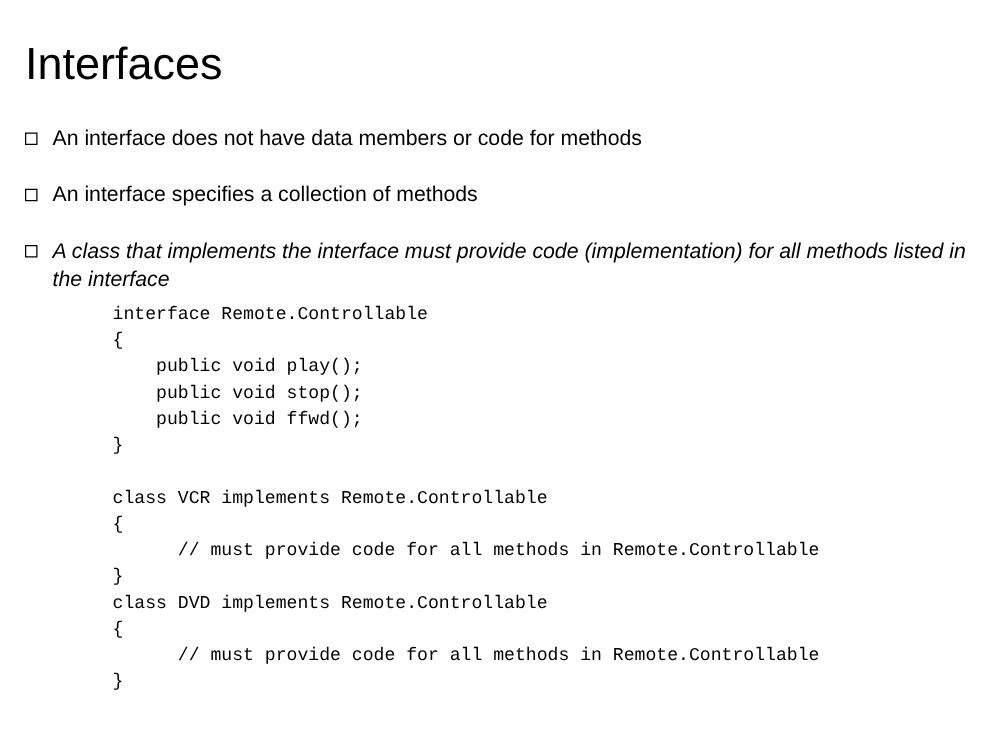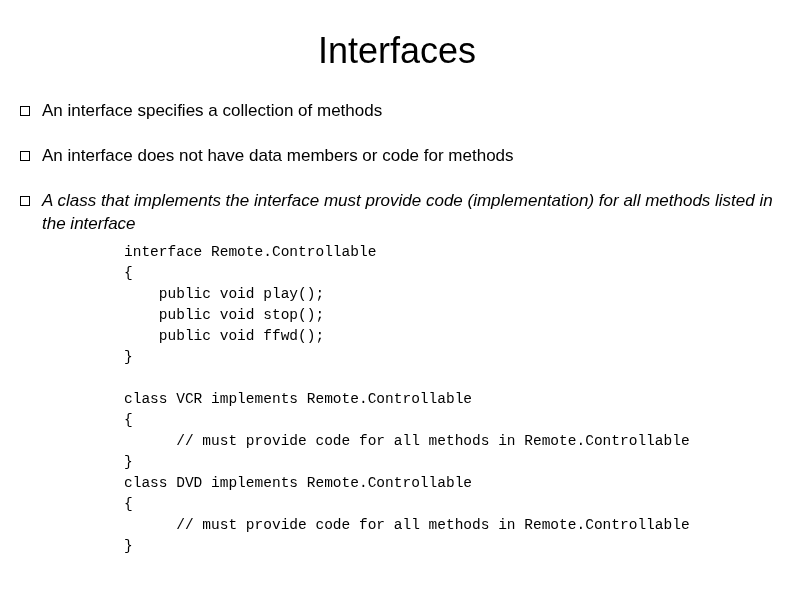--- a/index.html
+++ b/index.html
@@ -11,21 +11,20 @@
     color: #000;
     position: relative;
     overflow: hidden;
   }
   .slide {
     padding: 30px 20px 0 20px;
   }
   .title {
     font-size: 36px;
     font-weight: normal;
-    text-align: center;
     margin-bottom: 28px;
     font-family: Arial, sans-serif;
   }
   .bullet-row {
     display: flex;
     align-items: flex-start;
     margin-bottom: 22px;
   }
   .bullet-marker {
     width: 10px;
@@ -38,39 +37,39 @@
   .bullet-text {
     font-size: 17px;
     line-height: 1.35;
     font-family: Arial, sans-serif;
   }
   .code-block {
     font-family: "Courier New", Courier, monospace;
     font-size: 14.5px;
     line-height: 1.45;
     white-space: pre;
-    margin-left: 104px;
+    margin-left: 70px;
     margin-top: 6px;
   }
 </style>
 </head>
 <body>
 
 <div class="slide">
 
   <h1 class="title">Interfaces</h1>
 
   <div class="bullet-row">
     <div class="bullet-marker"></div>
-    <div class="bullet-text">An interface specifies a collection of methods</div>
+    <div class="bullet-text">An interface does not have data members or code for methods</div>
   </div>
 
   <div class="bullet-row">
     <div class="bullet-marker"></div>
-    <div class="bullet-text">An interface does not have data members or code for methods</div>
+    <div class="bullet-text">An interface specifies a collection of methods</div>
   </div>
 
   <div class="bullet-row" style="margin-bottom:6px;font-style:italic;">
     <div class="bullet-marker"></div>
     <div class="bullet-text">A class that implements the interface must provide code (implementation) for all methods listed in the interface</div>
   </div>
 
   <div class="code-block">interface Remote.Controllable
 {
     public void play();

